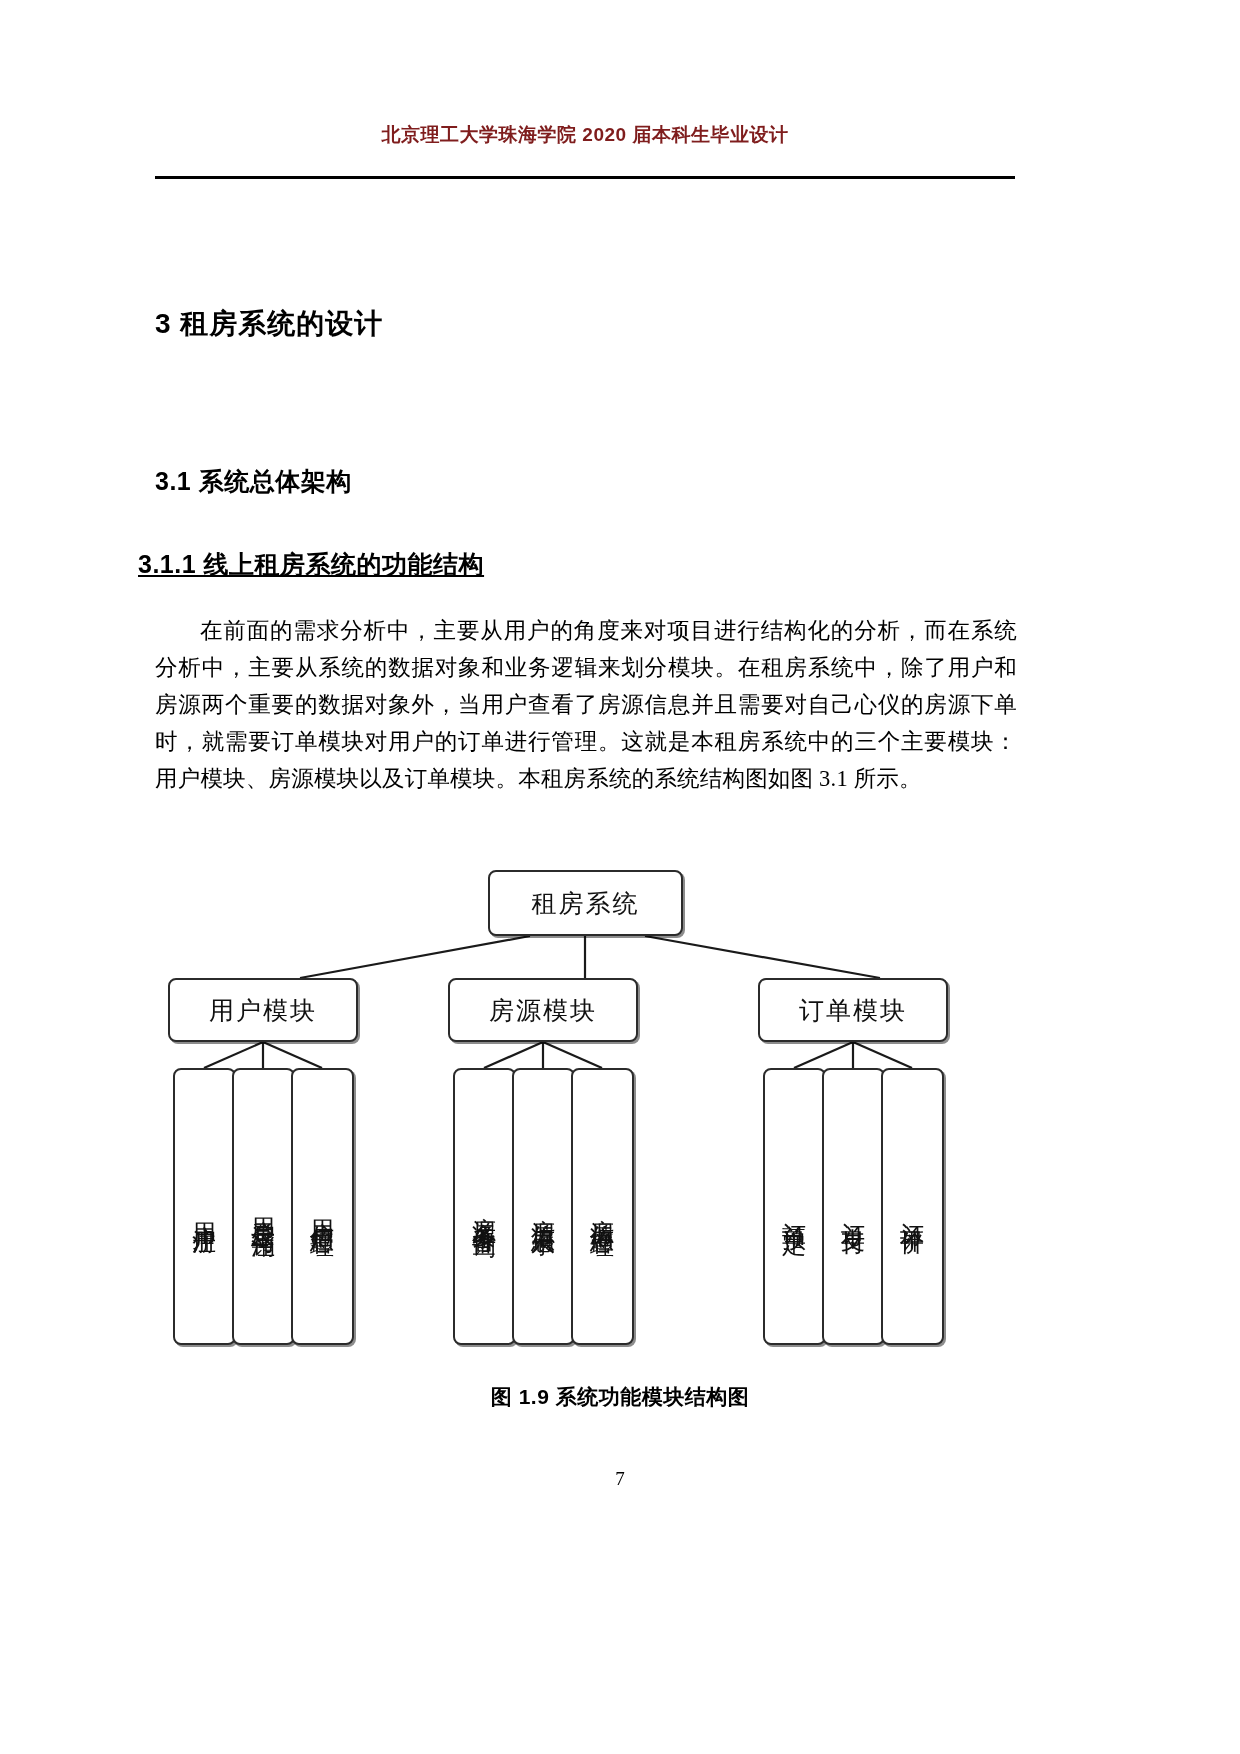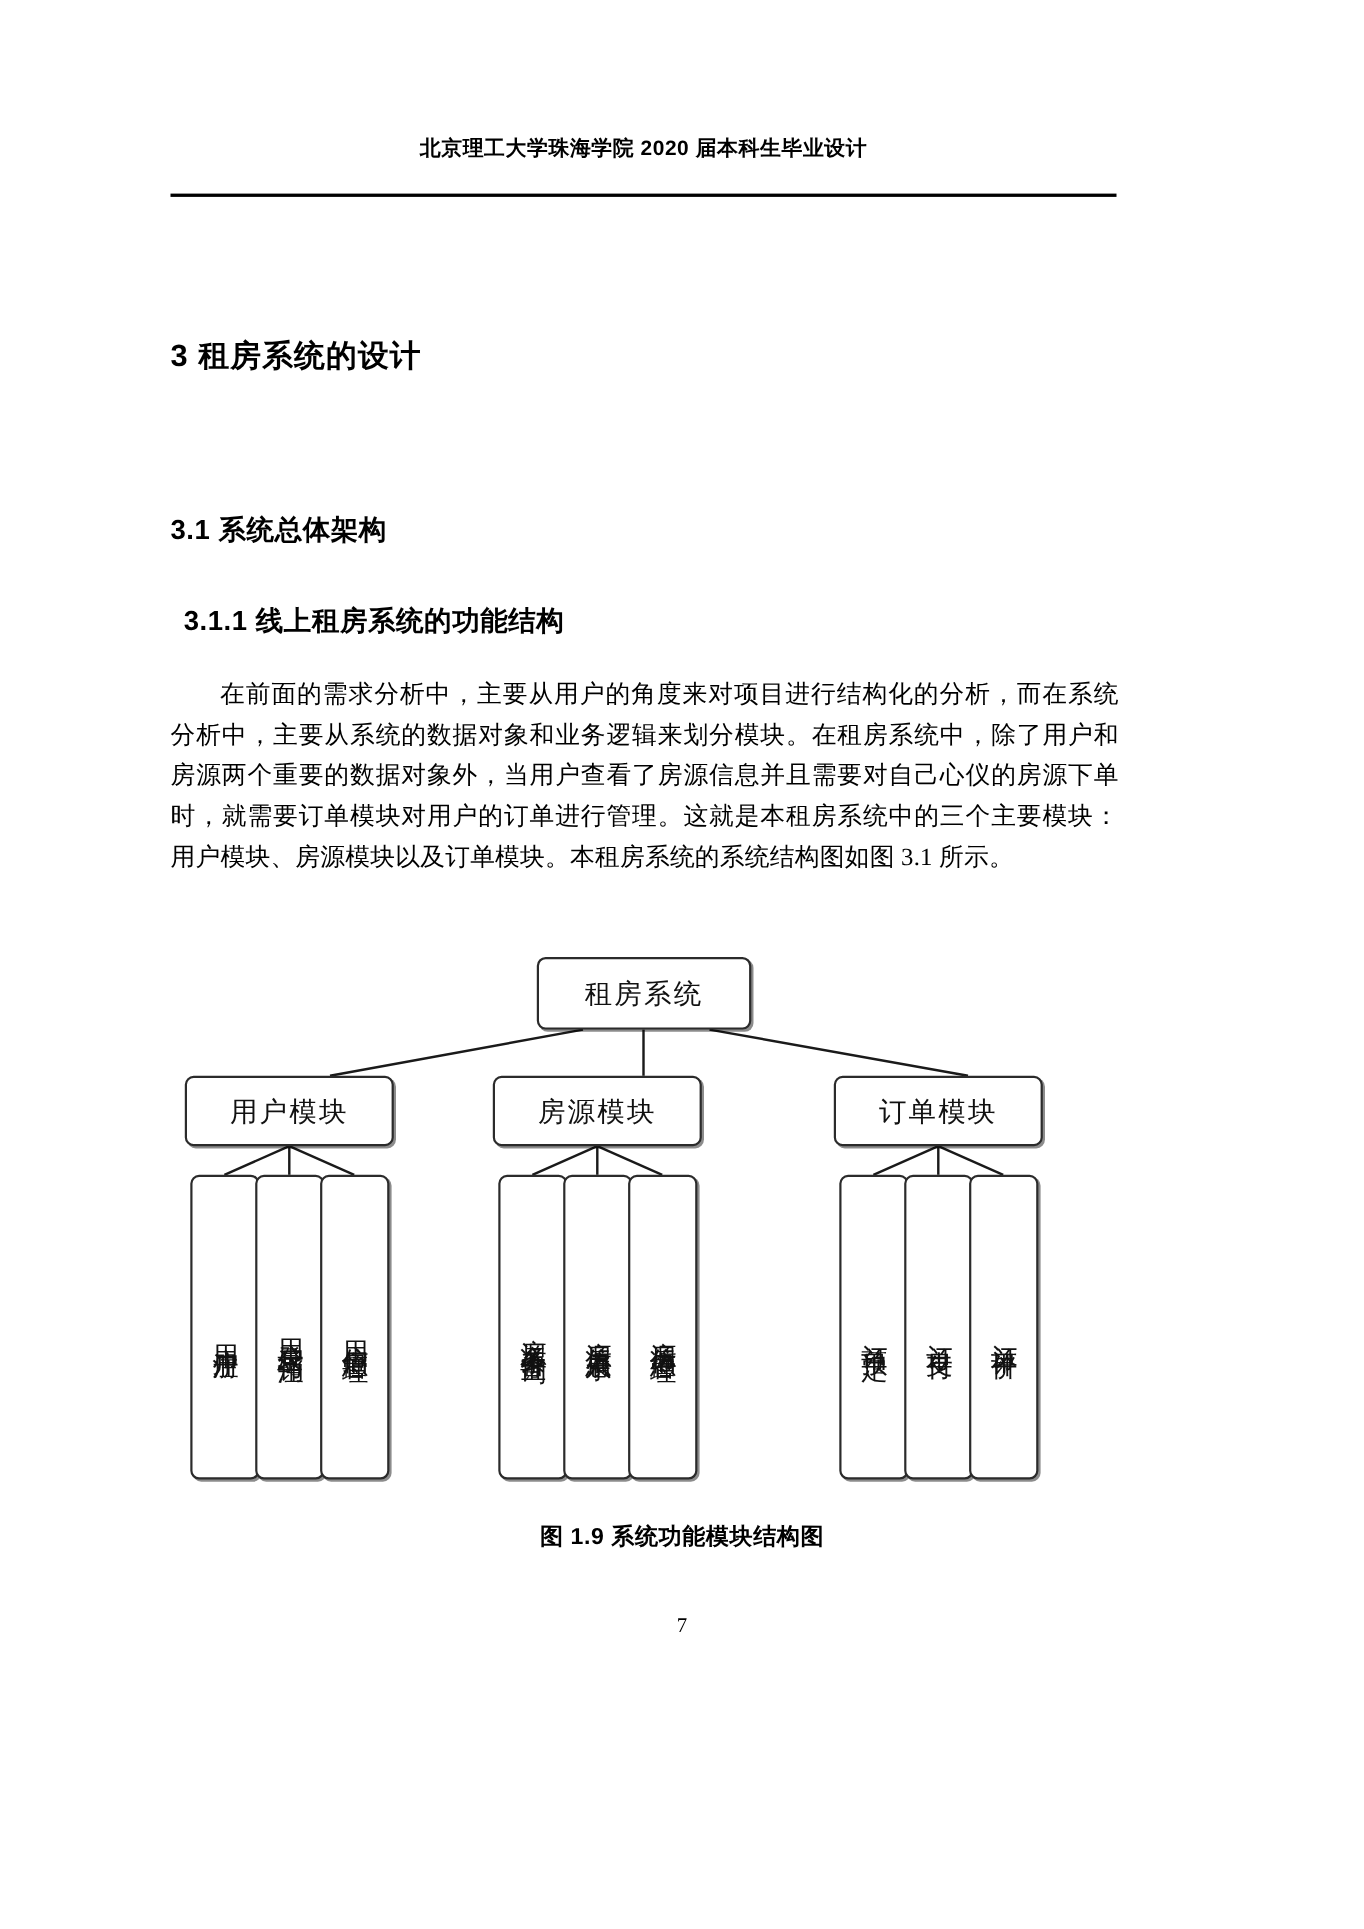--- a/index.html
+++ b/index.html
@@ -26,21 +26,21 @@
     left: 155px;
     top: 122px;
     width: 860px;
   }
   .header-text {
     text-align: center;
     font-family: "Liberation Sans", "DejaVu Sans", sans-serif;
     font-weight: bold;
     font-size: 19px;
     letter-spacing: 0.5px;
-    color: #000000;
+    color: #7f1d1d;
   }
   .header-rule {
     margin-top: 28px;
     border-top: 3px solid #000;
     width: 100%;
   }
 
   
   .h1 {
     position: absolute;
@@ -55,26 +55,27 @@
     position: absolute;
     left: 155px;
     top: 465px;
     font-family: "Liberation Sans", "DejaVu Sans", sans-serif;
     font-weight: bold;
     font-size: 25px;
     letter-spacing: 0.5px;
   }
   .h3 {
     position: absolute;
-    left: 167px;
+    left: 138px;
     top: 548px;
     font-family: "Liberation Sans", "DejaVu Sans", sans-serif;
     font-weight: bold;
     font-size: 25px;
     letter-spacing: 0.5px;
+    text-decoration: underline;
   }
 
   
   .para {
     position: absolute;
     left: 155px;
     width: 862px;
     font-size: 22.5px;
     line-height: 37px;
     text-align: justify;

